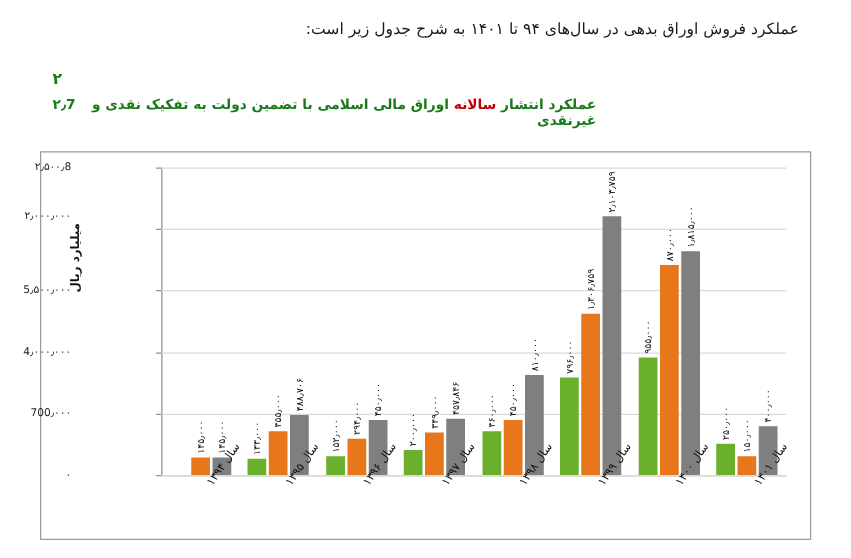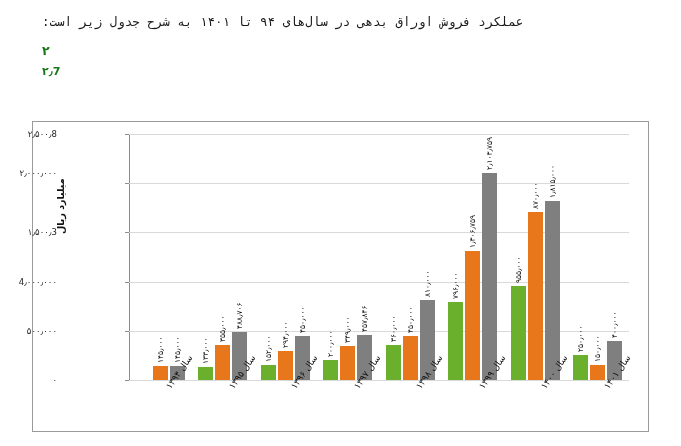--- a/index.html
+++ b/index.html
@@ -24,23 +24,22 @@
   
   .header {
     direction: rtl;
     text-align: right;
     padding: 14px 42px 0 42px;
   }
   .intro-line {
     font-size: 12.5px;
     color: #1a1a1a;
     line-height: 1.5;
-    text-align: left;
-    margin-bottom: 10px;
-    font-family: Liberation Mono, monospace;
+    text-align: right;
+    margin-bottom: 22px;
   }
   .bullet-row {
     display: flex;
     flex-direction: row-reverse;
     justify-content: flex-start;
     align-items: baseline;
     gap: 9px;
     margin-bottom: 7px;
     padding-right: 150px;
   }
@@ -184,35 +183,36 @@
 
   <div class="header">
     <div class="intro-line">عملکرد فروش اوراق بدهی در سال‌های ۹۴ تا ۱۴۰۱ به شرح جدول زیر است:</div>
 
     <div class="bullet-row">
       <span class="bullet-num">۲</span>
     </div>
 
     <div class="bullet-row sub">
       <span class="bullet-num sub">۲٫7</span>
+      <span class="bullet-text sub"><span>عملکرد انتشار</span> <span class="hl-red">سالانه</span> <span>اوراق مالی اسلامی با تضمین دولت به تفکیک نقدی و غیرنقدی</span></span>
     </div>
   </div>
 
   <div class="chart-frame">
     <div class="axis-title">میلیارد ریال</div>
     <div class="y-axis"></div>
     <div class="x-axis"></div>
     <div id="ticks">
         <div class="ytick-label" style="top: 258px;">۰</div>
         <div class="ytick-mark" style="top: 258px;"></div>
-        <div class="ytick-label" style="top: 208.8px;">۵۰۰٫۰۰۰</div>
+        <div class="ytick-label" style="top: 208.8px;">700٫۰۰۰</div>
         <div class="ytick-mark" style="top: 208.8px;"></div>
         <div class="ytick-label" style="top: 159.6px;">4٫۰۰۰٫۰۰۰</div>
         <div class="ytick-mark" style="top: 159.6px;"></div>
-        <div class="ytick-label" style="top: 110.4px;">۱٫۵۰۰٫3</div>
+        <div class="ytick-label" style="top: 110.4px;">5٫۵۰۰٫۰۰۰</div>
         <div class="ytick-mark" style="top: 110.4px;"></div>
         <div class="ytick-label" style="top: 51px;">۲٫۰۰۰٫۰۰۰</div>
         <div class="ytick-mark" style="top: 61.2px;"></div>
         <div class="ytick-label" style="top: 12px;">۲٫۵۰۰٫8</div>
         <div class="ytick-mark" style="top: 12px;"></div>
       </div>
     <div class="plot" id="plot">
         <div class="gridline" style="top: 246px;"></div>
         <div class="gridline" style="top: 196.8px;"></div>
         <div class="gridline" style="top: 147.6px;"></div>

